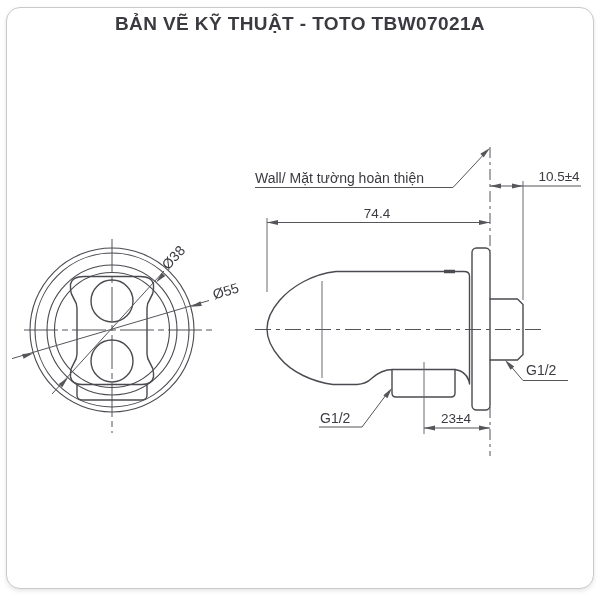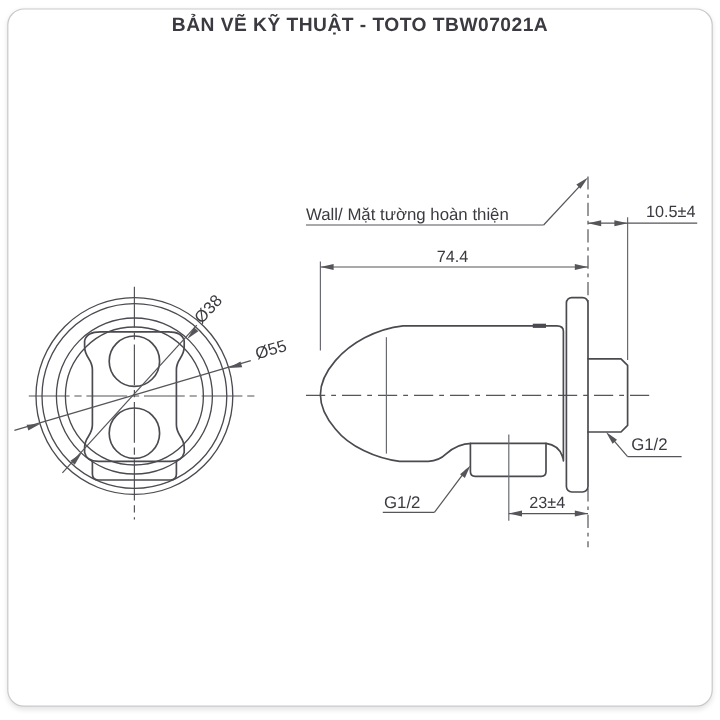--- a/index.html
+++ b/index.html
@@ -1,20 +1,20 @@
 <!DOCTYPE html>
 <html style="--background: #ffffff; --border: #c9c9cc; --line: #4a4a50; --thin_line: #6a6a72; --dim_line: #55555a; --text: #3a3a40;"><head>
 <meta charset="utf-8">
 <style>
   html,body{margin:0;padding:0;background:#fff;}
   .canvas{position:relative;width:600px;height:600px;background:#fff;font-family:"Liberation Sans",sans-serif;}
   .page{position:absolute;left:6px;top:7px;width:586px;height:580px;border:1.5px solid var(--border,#c9c9cc);
         border-radius:14px;background:var(--background,#fff);box-shadow:0 2px 4px rgba(0,0,0,.10);}
   .title{position:absolute;left:0;top:13px;width:100%;text-align:center;margin:0;
-         font-size:16px;font-weight:bold;letter-spacing:.4px;color:var(--text,#3a3a40);
+         font-size:19px;font-weight:bold;letter-spacing:.4px;color:var(--text,#3a3a40);
          font-family:"Liberation Sans",sans-serif;}
   svg{position:absolute;left:0;top:0;}
   
   .ol{fill:none;stroke:var(--line,#4a4a50);stroke-width:1.4;stroke-linejoin:round;stroke-linecap:round;}
   .ol2{fill:none;stroke:var(--line,#4a4a50);stroke-width:1.1;}
   .thin{fill:none;stroke:var(--thin_line,#6a6a72);stroke-width:1;}
   .dim{fill:none;stroke:var(--dim_line,#55555a);stroke-width:1;}
   .cl{fill:none;stroke:var(--dim_line,#55555a);stroke-width:1;stroke-dasharray:16 5 4 5;}
   .cl2{fill:none;stroke:var(--dim_line,#55555a);stroke-width:1;stroke-dasharray:34 4 6 4;}
   .wl{fill:none;stroke:var(--dim_line,#55555a);stroke-width:1;stroke-dasharray:11 4 3 4;}

